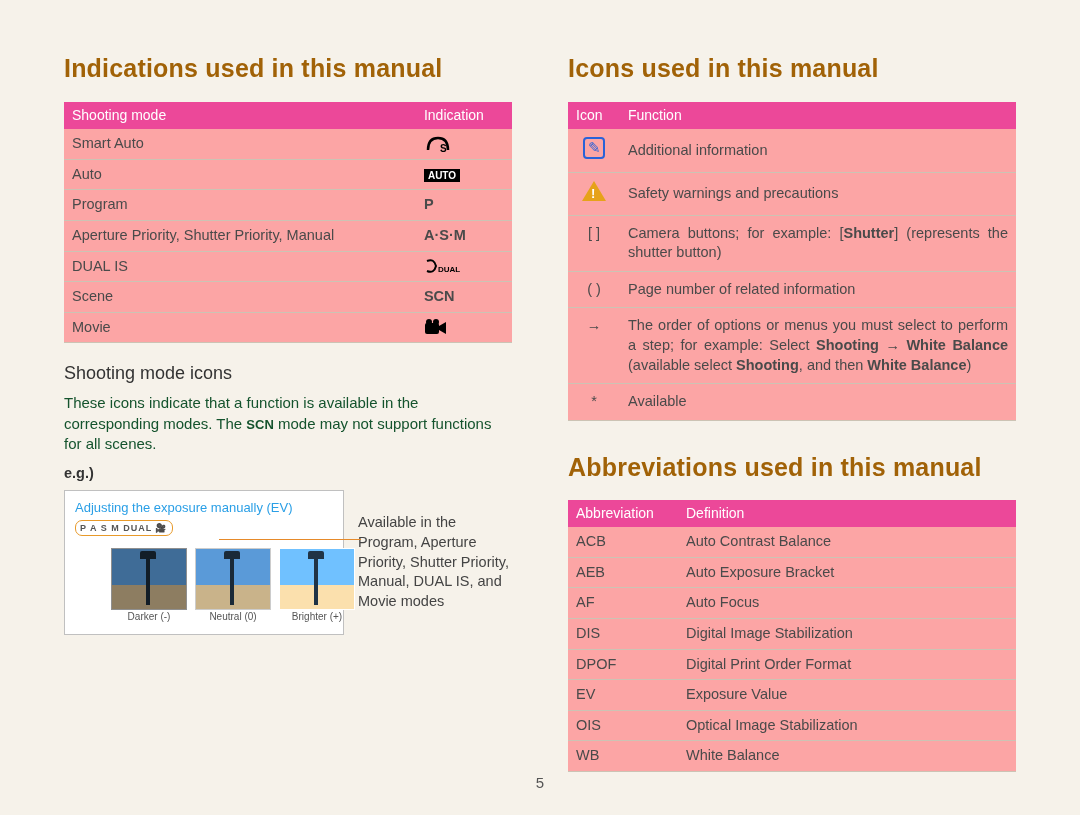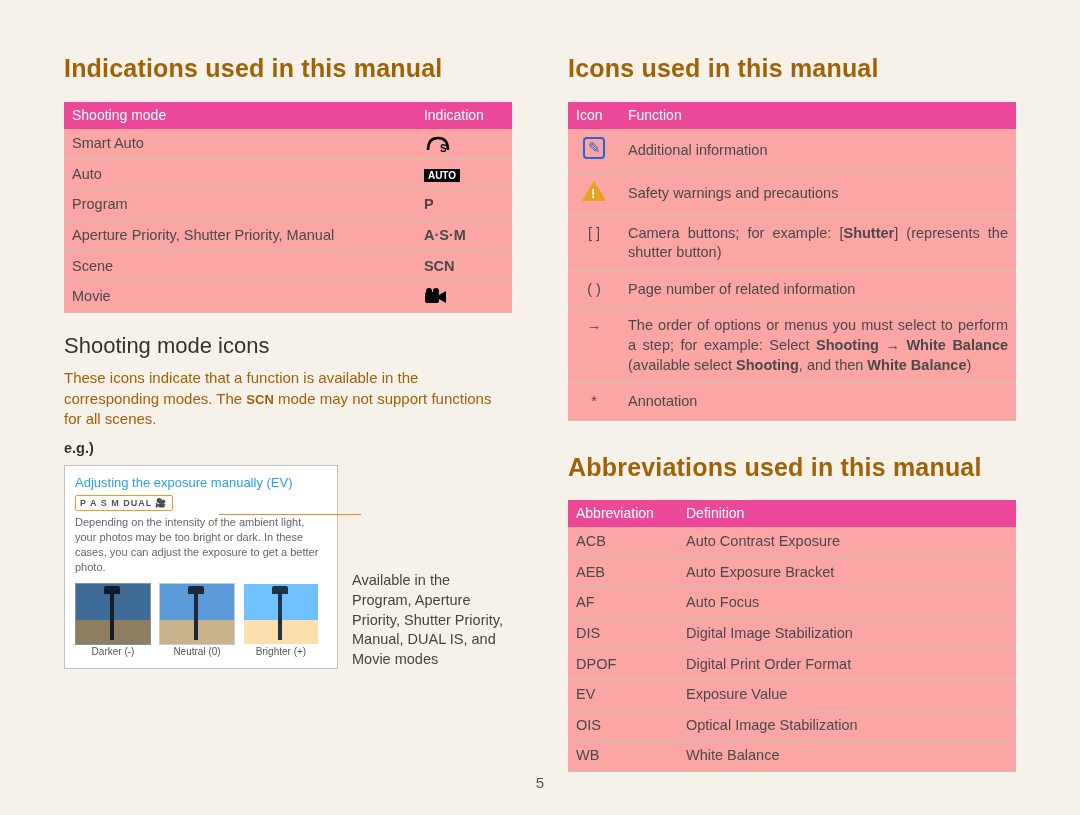--- a/index.html
+++ b/index.html
@@ -21,21 +21,21 @@
   .col { flex: 1; min-width: 0; }
   h1 {
     color: #a16207;
     font-size: 25px;
     font-weight: 700;
     margin-bottom: 16px;
     letter-spacing: 0.2px;
   }
   h2 {
     color: #333;
-    font-size: 22px;
+    font-size: 18px;
     font-weight: 400;
     margin: 18px 0 8px 0;
   }
   table {
     width: 100%;
     border-collapse: collapse;
   }
   th {
     background: #ec4899;
     color: #fff;
@@ -49,49 +49,49 @@
     padding: 5px 8px;
     vertical-align: middle;
     font-size: 14.5px;
     color: #4a4a4a;
     background: #fca5a5;
   }
   .indications-table td { height: 30px; }
   .icons-table td { padding: 8px 8px; margin-top: 19px; }
   .icons-table td:first-child { text-align: center; width: 52px; vertical-align: top; }
   .abbrev-table td:first-child { width: 110px; }
-  .desc-text { color:#a16207; font-size:15px; margin-bottom:10px; }
+  .desc-text { color:#14532d; font-size:15px; margin-bottom:10px; }
   .scn-inline { font-weight: bold; font-family: 'Arial Black', Arial, sans-serif; font-size: 13px; }
   .eg { font-weight: bold; margin: 10px 0 6px 0; }
   .example-box {
     border: 1px solid #c0c0c0;
     background: #fff;
     padding: 8px 10px 10px 10px;
     width: 280px;
     font-size: 11px;
     color: #666;
     position: relative;
   }
   .example-box .ex-title {
     color: #2a9fe6;
     font-size: 13px;
     margin-bottom: 4px;
   }
   .mode-strip {
     border: 1px solid #e89a2a;
-    border-radius: 2px;
+    border-radius: 7px;
     padding: 1px 4px;
     display: inline-block;
     font-size: 9px;
     letter-spacing: 1px;
     color: #555;
     margin-bottom: 4px;
     font-weight: bold;
   }
-  .example-thumbs { display:flex; gap:8px; margin-top:8px; }
+  .example-thumbs { display:flex; gap:8px; margin-top:8px;margin-left:36px; }
   .thumb { text-align:center; font-size:10px; color:#555; }
   .thumb-img {
     width: 76px; height: 62px;
     background: linear-gradient(#5a9ad8 0 60%, #c9b38a 60% 100%);
     position: relative;
     border:1px solid #ccc;
   }
   .thumb-img::after {
     content:"";
     position:absolute;
@@ -100,21 +100,21 @@
     background: #1a2a38;
   }
   .thumb-img::before {
     content:"";
     position:absolute;
     left: 28px; top: 2px;
     width: 16px; height: 8px;
     background: #1a2a38;
     border-radius: 2px 2px 0 0;
   }
-  .example-row { display:flex; align-items:flex-end; gap:14px; }
+  .example-row { display:flex; align-items:center; gap:14px; }
   .example-caption { font-size:14.5px; color:#444; line-height:1.35; max-width: 160px; }
   .connector-line {
     position:absolute;
     left: 155px;
     top: 49px;
     width: 142px;
     height: 1px;
     background: #e68a2a;
     z-index: 2;
   }
@@ -191,20 +191,29 @@
             <span style="background:#000;color:#fff;font-size:10px;font-weight:bold;padding:1px 4px;">AUTO</span>
           </td>
         </tr>
         <tr>
           <td>Program</td>
           <td class="icon-cell ind-icon">P</td>
         </tr>
         <tr>
           <td>Aperture Priority, Shutter Priority, Manual</td>
           <td class="icon-cell ind-icon">A·S·M</td>
+        </tr>
+        <tr>
+          <td>DUAL IS</td>
+          <td class="icon-cell">
+            <svg width="36" height="18">
+                <path d="M3 3 Q10 0 12 8 Q10 16 3 13" fill="none" stroke="#000" stroke-width="2"></path>
+                <text x="14" y="14" font-size="8" font-weight="bold">DUAL</text>
+              </svg>
+          </td>
         </tr>
         <tr>
           <td>Scene</td>
           <td class="icon-cell ind-icon">SCN</td>
         </tr>
         <tr>
           <td>Movie</td>
           <td class="icon-cell">
             <svg width="24" height="18">
                 <rect x="1" y="4" width="14" height="11" rx="2" fill="#000"></rect>
@@ -221,21 +230,20 @@
     <p class="desc-text">
       <span>These icons indicate that a function is available in the corresponding modes. The </span><span class="scn-inline">SCN</span><span> mode may not support functions for all scenes.</span>
     </p>
 
     <div class="eg">e.g.)</div>
 
     <div class="example-row example-wrap">
       <div class="example-box">
         <div class="ex-title">Adjusting the exposure manually (EV)</div>
         <div class="mode-strip">P A S M  DUAL  🎥</div>
-        <div>Depending on the intensity of the ambient light, your photos may be too bright or dark. In these cases, you can adjust the exposure to get a better photo.</div>
         <div class="example-thumbs">
           <div class="thumb"><div class="thumb-img" style="filter:brightness(0.7)"></div><span>Darker (-)</span></div>
           <div class="thumb"><div class="thumb-img"></div><span>Neutral (0)</span></div>
           <div class="thumb"><div class="thumb-img" style="filter:brightness(1.25)"></div><span>Brighter (+)</span></div>
         </div>
       </div>
       <div class="connector-line"></div>
       <div class="example-caption">Available in the Program, Aperture Priority, Shutter Priority, Manual, DUAL IS, and Movie modes</div>
     </div>
   </div>
@@ -270,38 +278,38 @@
           <td>Page number of related information</td>
         </tr>
         <tr>
           <td>→</td>
           <td style="text-align:justify">
             <span>The order of options or menus you must select to perform a step; for example: Select </span><b>Shooting</b><span> → </span><b>White Balance</b><span> (available select </span><b>Shooting</b><span>, and then </span><b>White Balance</b><span>)</span>
           </td>
         </tr>
         <tr>
           <td>*</td>
-          <td>Annotation</td>
+          <td>Available</td>
         </tr>
       </tbody>
     </table>
 
     <h1 style="margin-top:30px">Abbreviations used in this manual</h1>
 
     <table class="abbrev-table">
       <thead>
         <tr>
           <th>Abbreviation</th>
           <th>Definition</th>
         </tr>
       </thead>
       <tbody>
         <tr>
             <td>ACB</td>
-            <td>Auto Contrast Exposure</td>
+            <td>Auto Contrast Balance</td>
           </tr>
         <tr>
             <td>AEB</td>
             <td>Auto Exposure Bracket</td>
           </tr>
         <tr>
             <td>AF</td>
             <td>Auto Focus</td>
           </tr>
         <tr>

